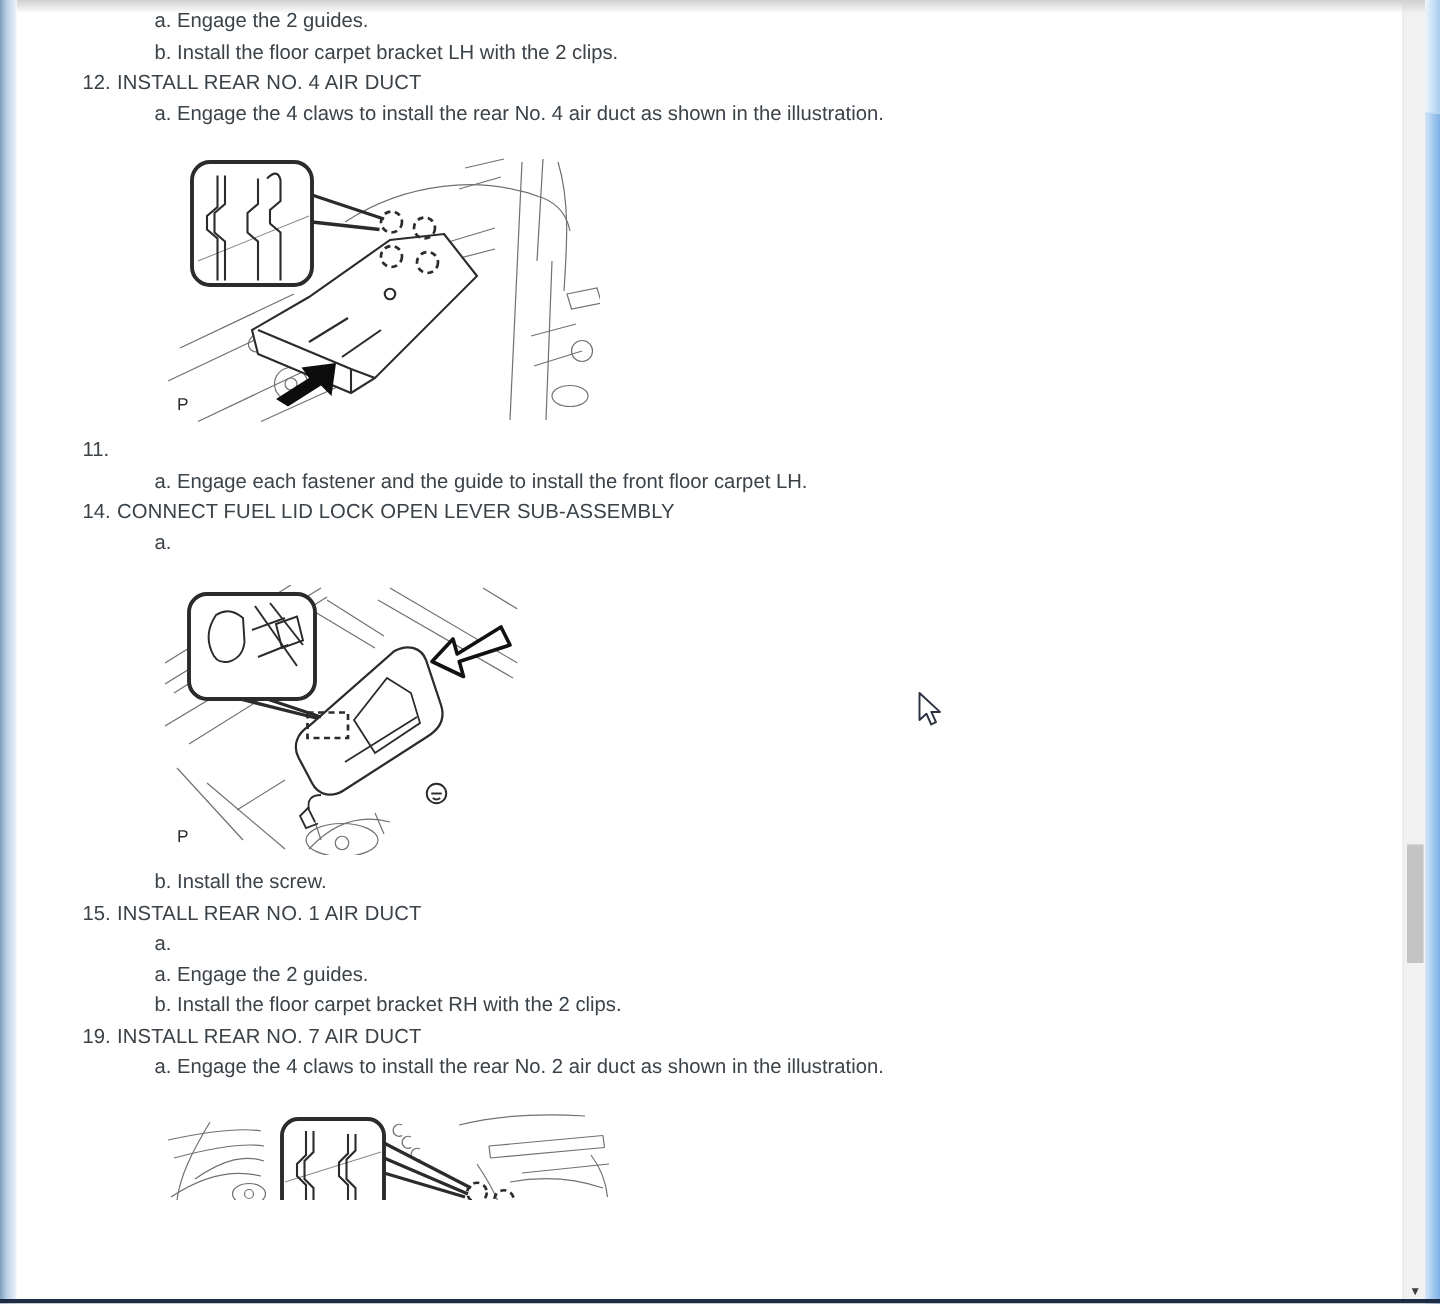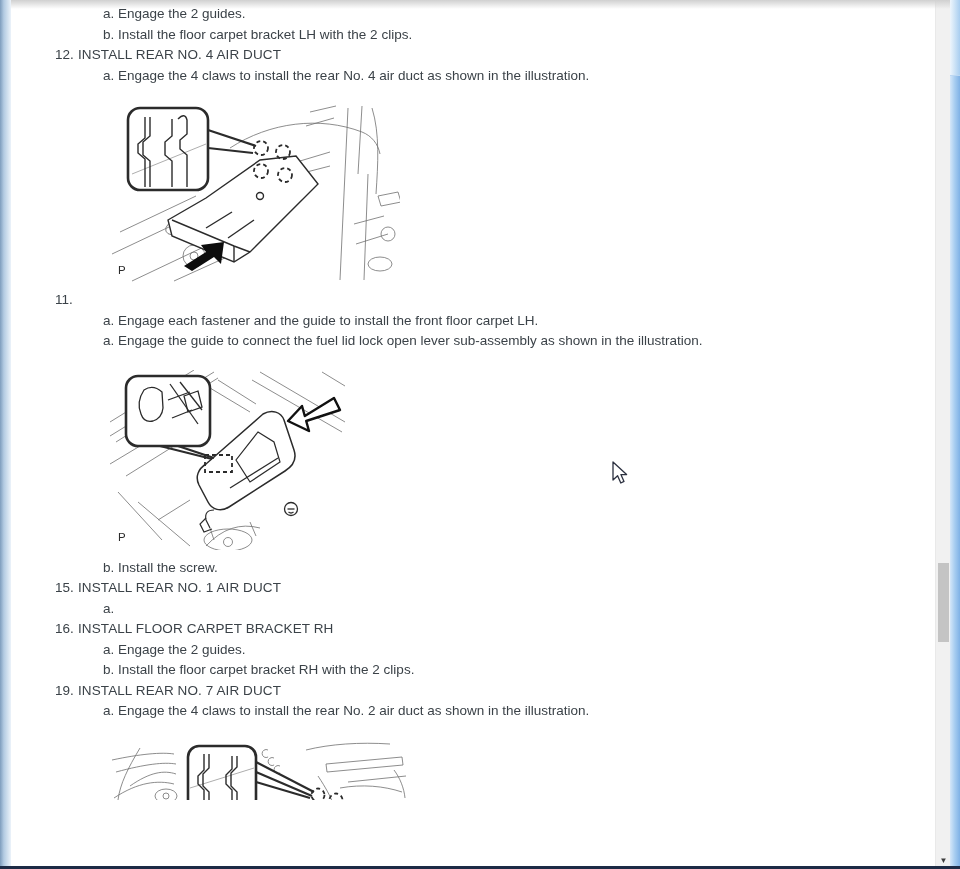--- a/index.html
+++ b/index.html
@@ -151,23 +151,26 @@
     </figure>
 
     <div class="step-head">
       <span class="num">11.</span>
     </div>
     <div class="substep">
       <span class="marker">a.</span>
       <span>Engage each fastener and the guide to install the front floor carpet LH.</span>
     </div>
 
-    <div class="substep">
-      <span class="marker">a.</span>
-      <span>Engage the guide to connect the fuel lid lock open lever sub-assembly as shown in the illustration.</span>
+    <div class="step-head">
+      <span class="num">14.</span>
+      <span class="title">CONNECT FUEL LID LOCK OPEN LEVER SUB-ASSEMBLY</span>
+    </div>
+    <div class="substep">
+      <span class="marker">a.</span>
     </div>
 
     <figure class="fig">
       <svg width="235" height="180" viewBox="0 0 235 180">
         <g class="bg">
           <path d="M0,52 L84,0"></path>
             <path d="M0,66 L104,2"></path>
             <path d="M6,72 L108,8"></path>
             <path d="M0,94 L60,58"></path>
             <path d="M16,106 L64,76"></path>
@@ -229,24 +232,20 @@
     </div>
 
     <div class="step-head">
       <span class="num">15.</span>
       <span class="title">INSTALL REAR NO. 1 AIR DUCT</span>
     </div>
     <div class="substep">
       <span class="marker">a.</span>
     </div>
 
-    <div class="step-head">
-      <span class="num">16.</span>
-      <span class="title">INSTALL FLOOR CARPET BRACKET RH</span>
-    </div>
     <div class="substep">
       <span class="marker">a.</span>
       <span>Engage the 2 guides.</span>
     </div>
     <div class="substep">
       <span class="marker">b.</span>
       <span>Install the floor carpet bracket RH with the 2 clips.</span>
     </div>
 
     <div class="step-head">

